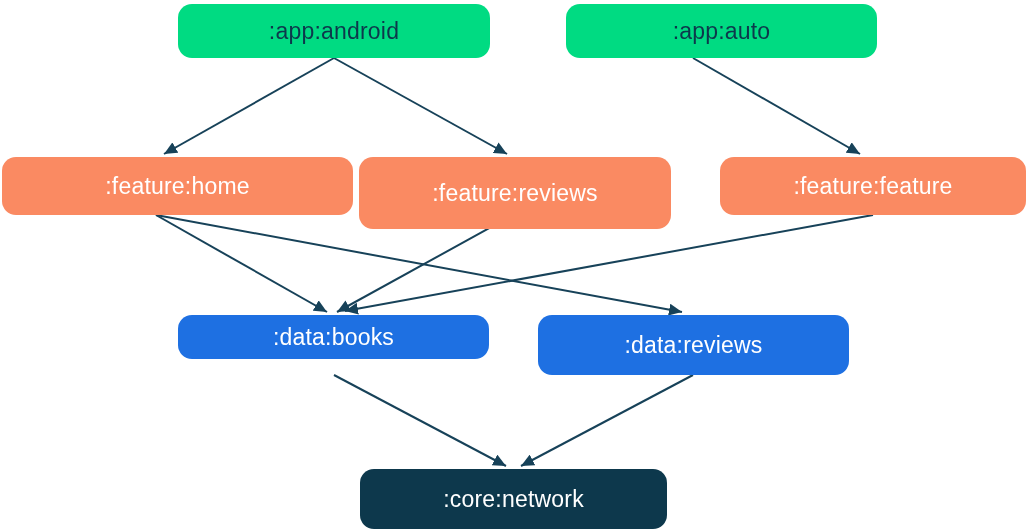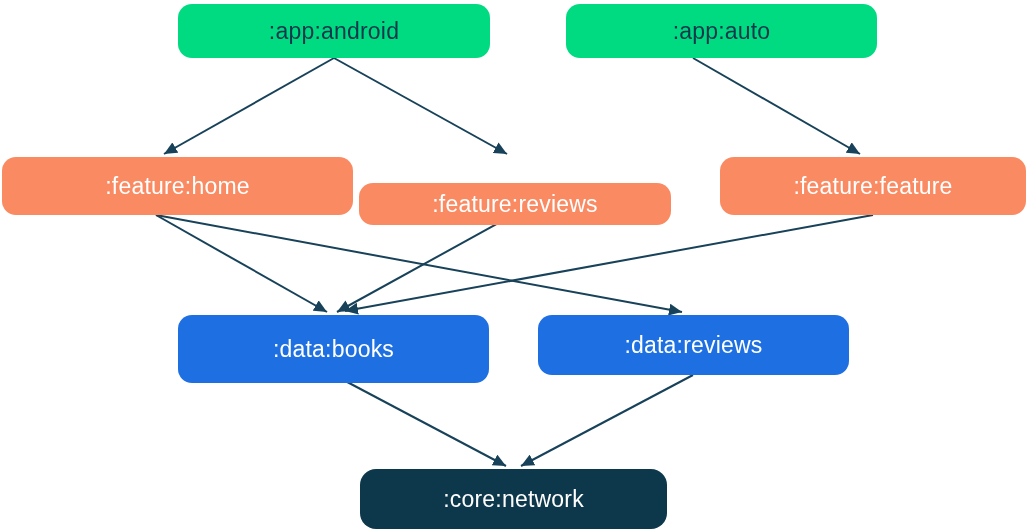--- a/index.html
+++ b/index.html
@@ -34,28 +34,28 @@
     justify-content: center;
     font-size: 23px;
     font-weight: 400;
     letter-spacing: 0.2px;
     box-sizing: border-box;
     text-align: center;
   }
   .node.app     { background: var(--app, #00DB82);     color: var(--text_on_app, #0D384C); }
   .node.feature { background: var(--feature, #FA8A62); color: var(--text_on_other, #ffffff); }
   .node.data    { background: var(--data, #1E70E2);    color: var(--text_on_other, #ffffff); }
-  .node.core    { background: var(--core, #0D384C);    color: var(--text_on_other, #ffffff); border-radius: 16px; }
+  .node.core    { background: var(--core, #0D384C);    color: var(--text_on_other, #ffffff); }
 
   #n-app-android     { left: 178px; top: 4px;   width: 312px; height: 54px; }
   #n-app-auto        { left: 566px; top: 4px;   width: 311px; height: 54px; }
   #n-feature-home    { left: 2px;   top: 157px; width: 351px; height: 58px; }
-  #n-feature-reviews { left: 359px; top: 157px; width: 312px; height: 42px; margin-top: 26px; }
+  #n-feature-reviews { left: 359px; top: 157px; width: 312px; height: 72px; }
   #n-feature-player  { left: 720px; top: 157px; width: 306px; height: 58px; }
-  #n-data-books      { left: 178px; top: 315px; width: 311px; height: 68px; }
+  #n-data-books      { left: 178px; top: 315px; width: 311px; height: 44px; }
   #n-data-reviews    { left: 538px; top: 315px; width: 311px; height: 60px; }
   #n-core-network    { left: 360px; top: 469px; width: 307px; height: 60px; }
 </style>
 </head>
 <body>
 
 <div class="canvas">
 
   <svg class="edges" viewBox="0 0 1027 531" xmlns="http://www.w3.org/2000/svg" aria-hidden="true">
     <defs>

